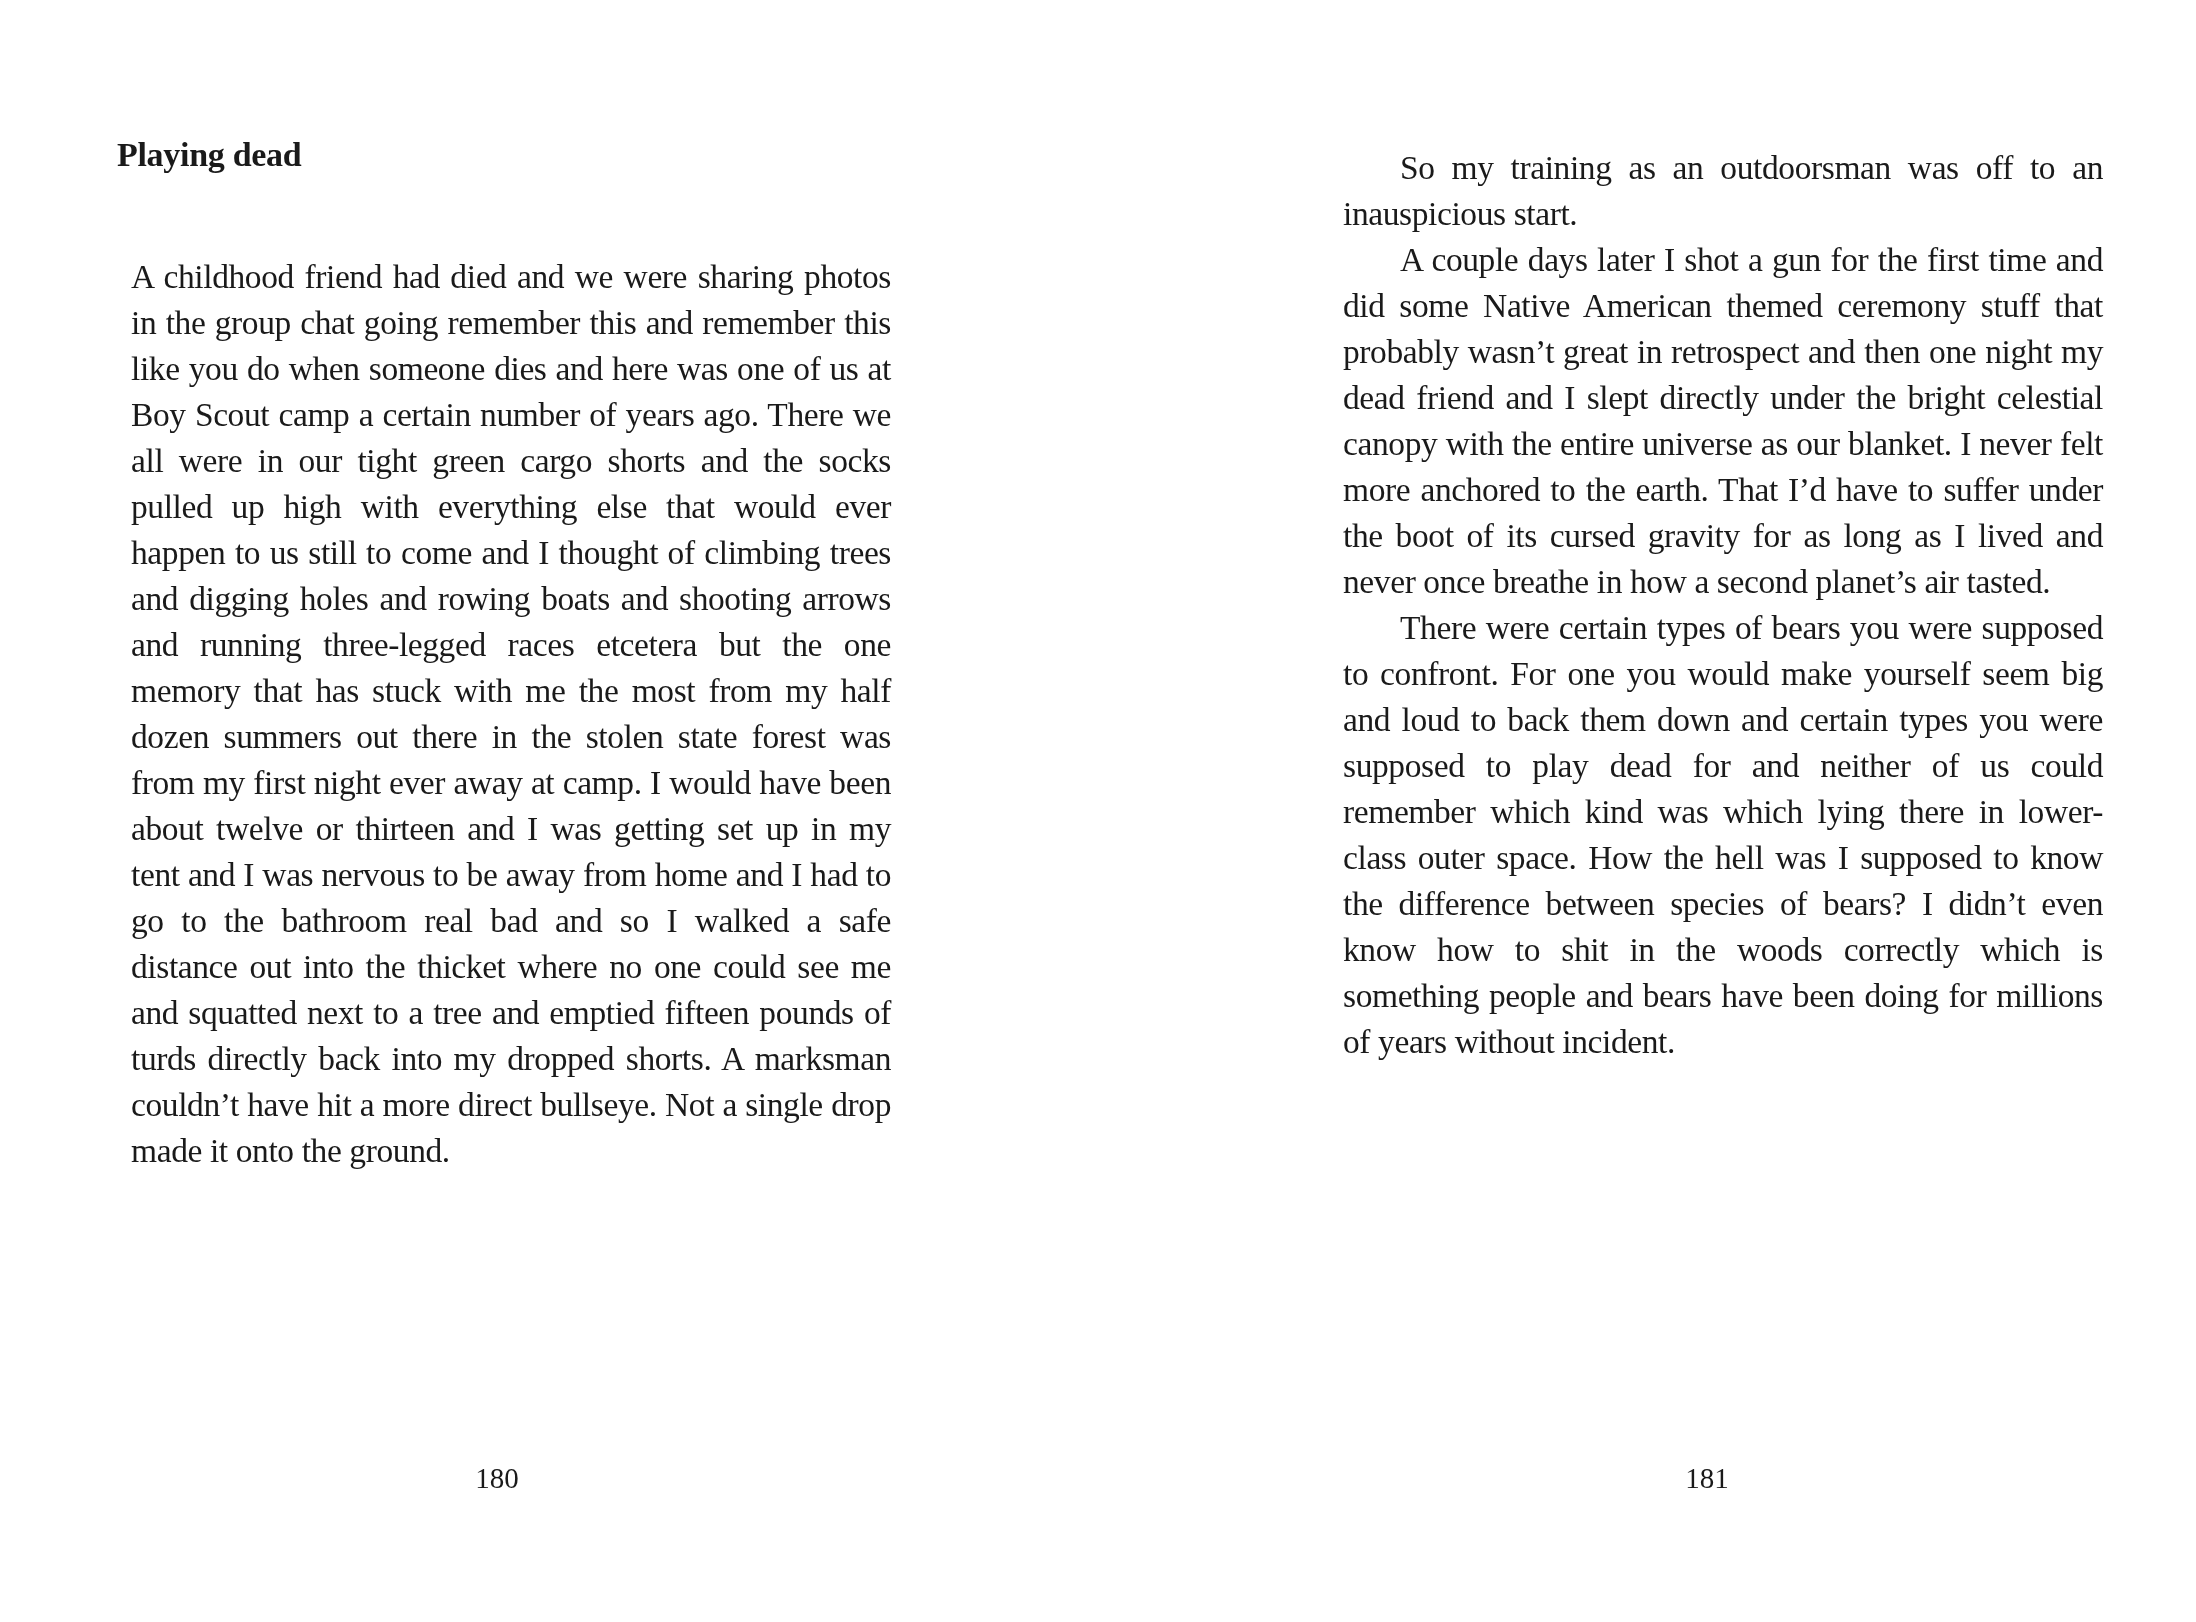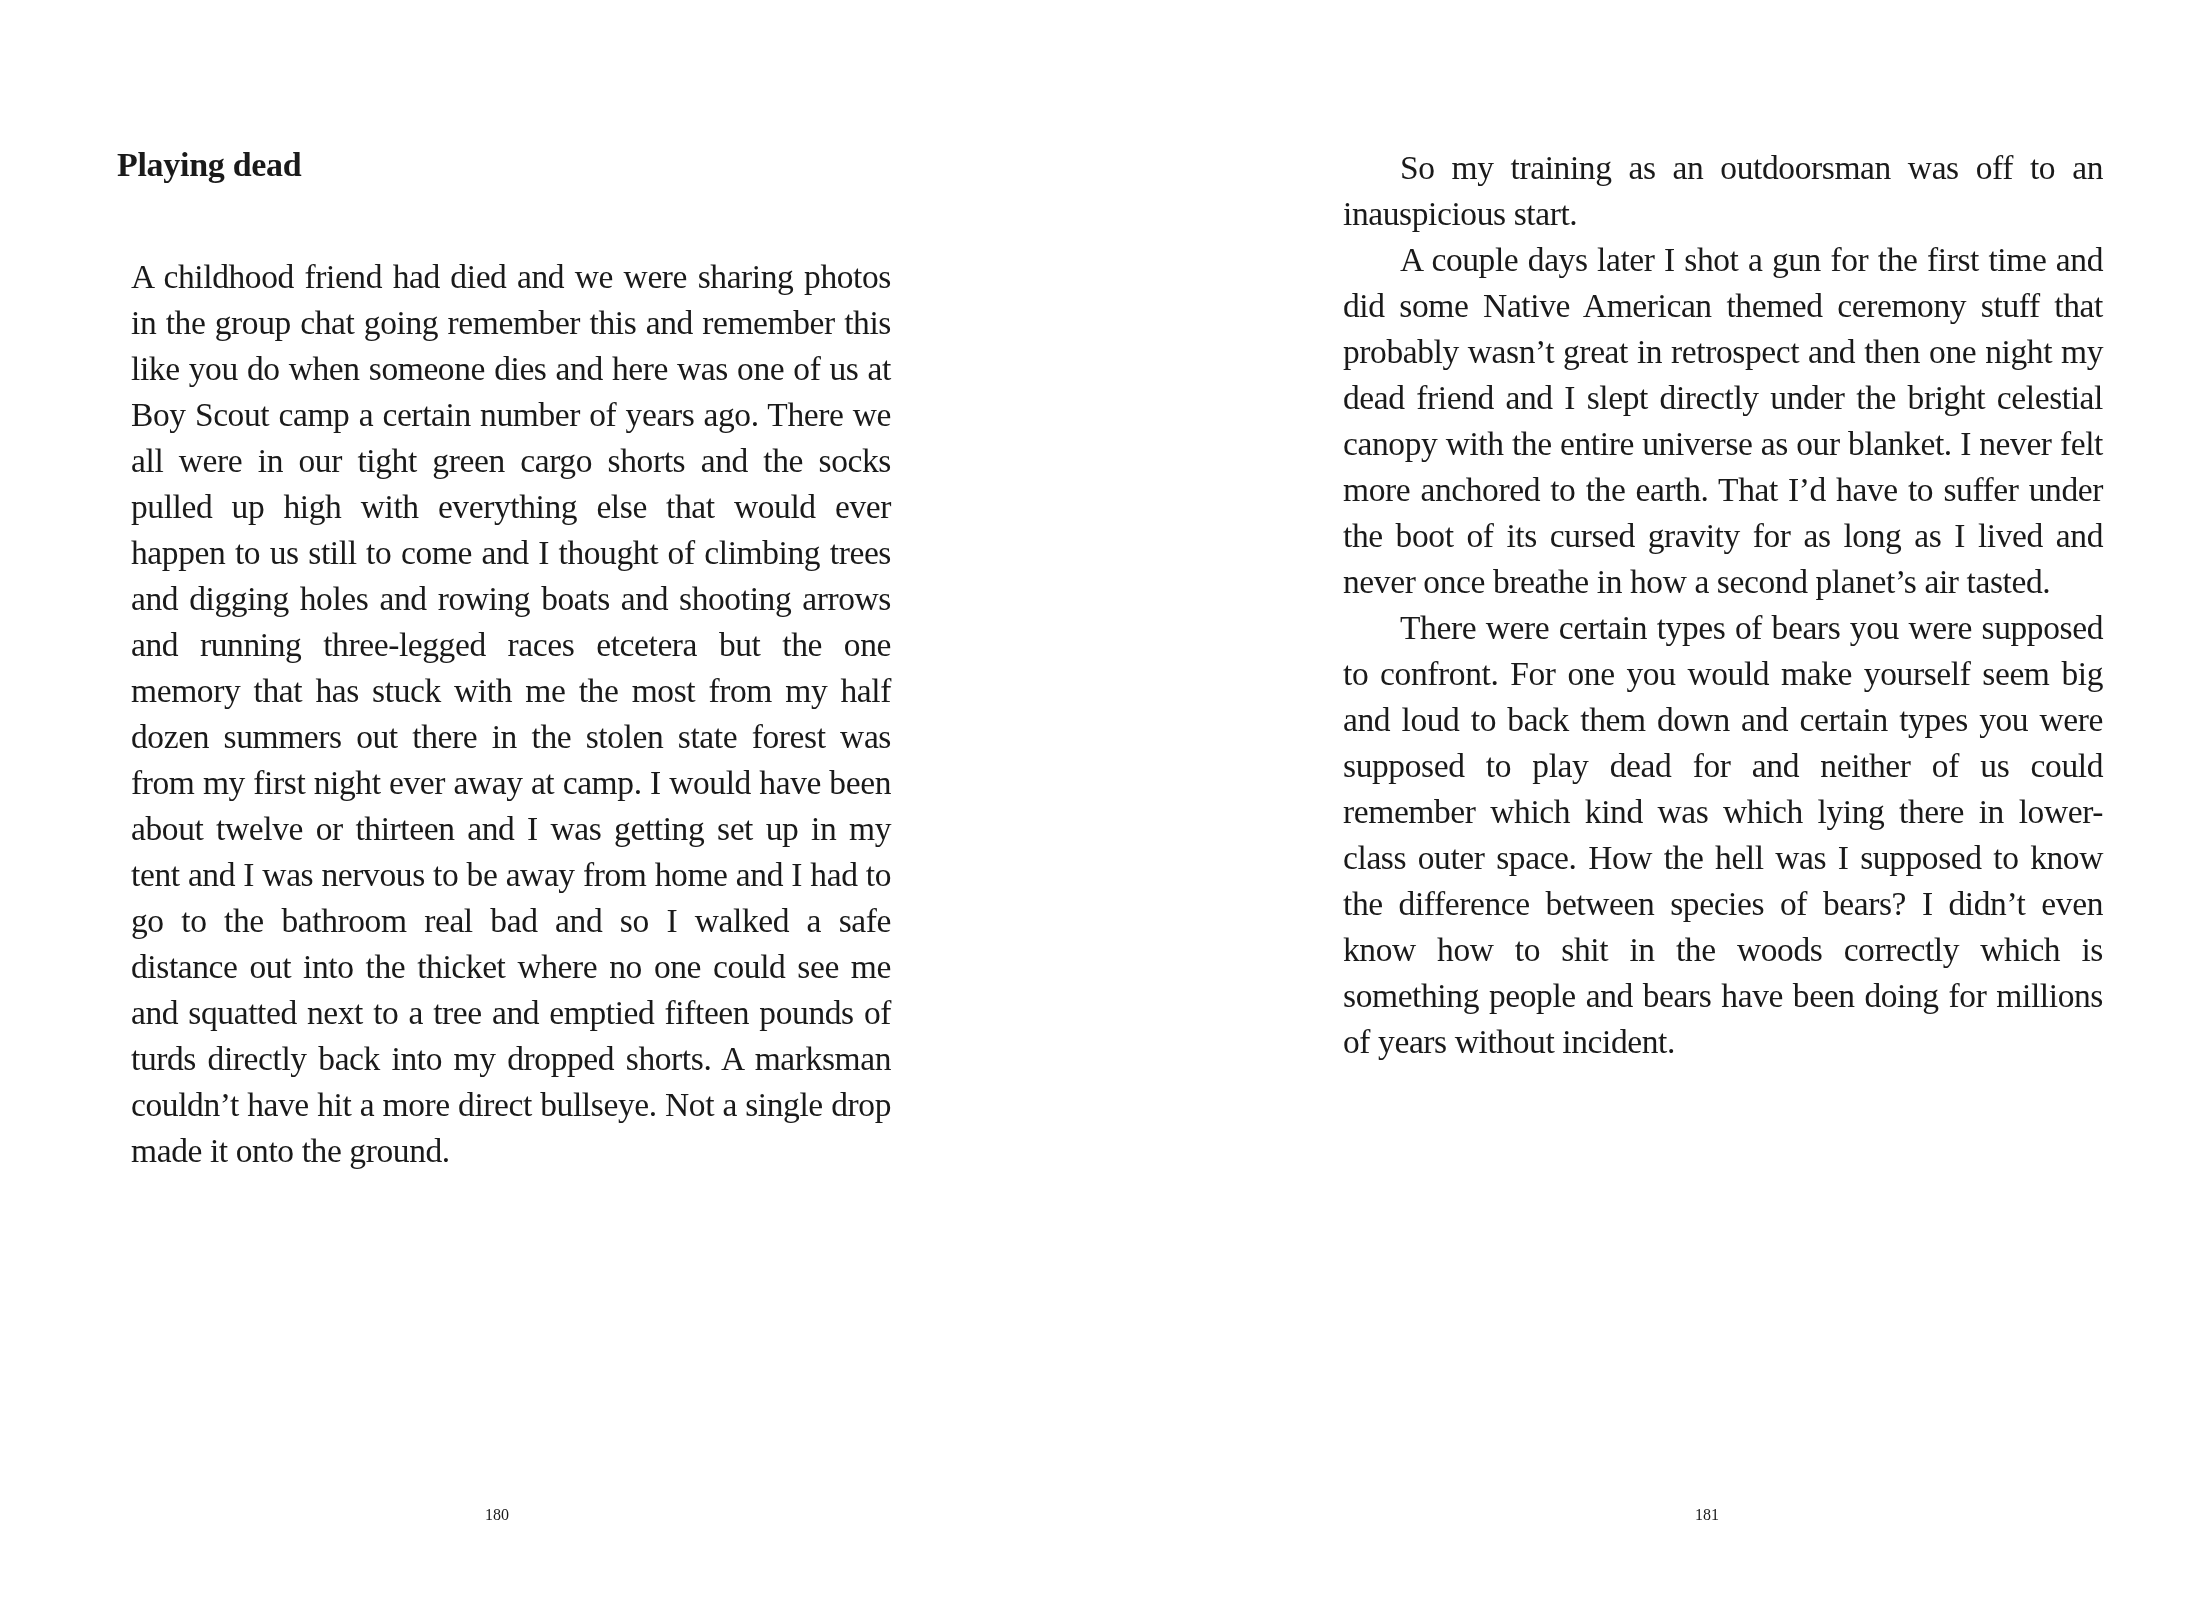--- a/index.html
+++ b/index.html
@@ -1,27 +1,27 @@
 <!DOCTYPE html>
 <html><head>
 <meta charset="utf-8">
 <style>
   html, body { margin:0; padding:0; background:#ffffff; }
   body { width:2196px; height:1622px; position:relative; overflow:hidden;
          font-family:"Liberation Serif","DejaVu Serif",serif; color:#1a1a1a; }
   .page { position:absolute; top:0; width:760px; }
   .left { left:117px; }
   .right { left:1329px; }
-  .title { position:absolute; top:146px; left:0; font-weight:bold; font-size:34px; margin:0; letter-spacing:-0.3px; }
+  .title { position:absolute; top:136px; left:0; font-weight:bold; font-size:34px; margin:0; letter-spacing:-0.3px; }
   .body { position:absolute; left:14px; width:760px; font-size:33.5px; line-height:46px; text-align:justify; letter-spacing:-0.4px; }
   .left .body { top:230px;margin-top:24px; }
   .right .body { top:145px; }
   .body p { margin:0; }
   .body p.indent { text-indent:57px; }
-  .folio { position:absolute; top:1506px; font-size:16px; width:100px; text-align:center; }
+  .folio { position:absolute; top:1462px; font-size:29px; width:100px; text-align:center; }
   .folio.l { left:447px; }
   .folio.r { left:1657px; }
 </style>
 </head>
 <body>
 
 <div class="page left">
   <h2 class="title">Playing dead</h2>
   <div class="body">
     <p>A childhood friend had died and we were sharing photos in the group chat going remember this and remember this like you do when someone dies and here was one of us at Boy Scout camp a certain number of years ago. There we all were in our tight green cargo shorts and the socks pulled up high with everything else that would ever happen to us still to come and I thought of climbing trees and digging holes and rowing boats and shooting arrows and running three-legged races etcetera but the one memory that has stuck with me the most from my half dozen summers out there in the stolen state forest was from my first night ever away at camp. I would have been about twelve or thirteen and I was getting set up in my tent and I was nervous to be away from home and I had to go to the bathroom real bad and so I walked a safe distance out into the thicket where no one could see me and squatted next to a tree and emptied fifteen pounds of turds directly back into my dropped shorts. A marksman couldn’t have hit a more direct bullseye. Not a single drop made it onto the ground.</p>

